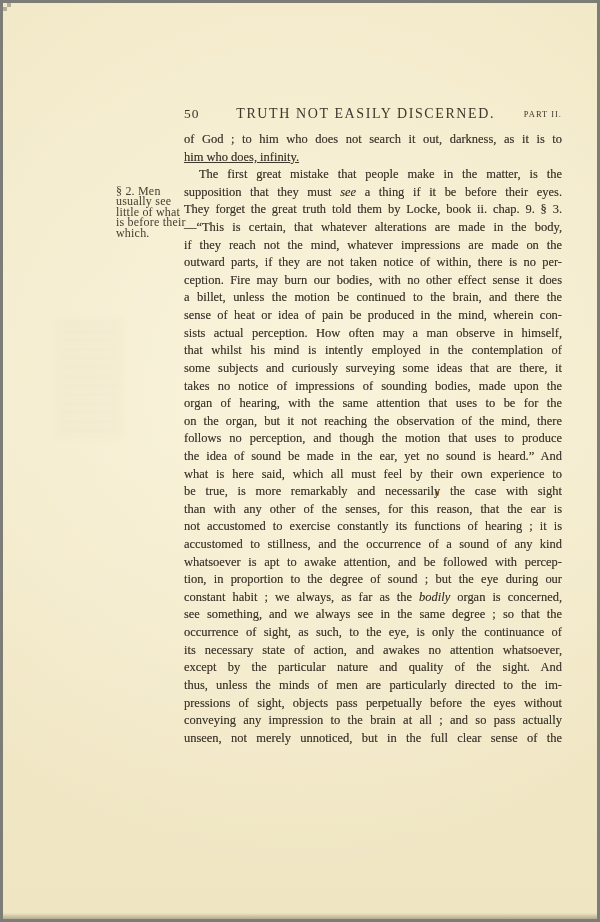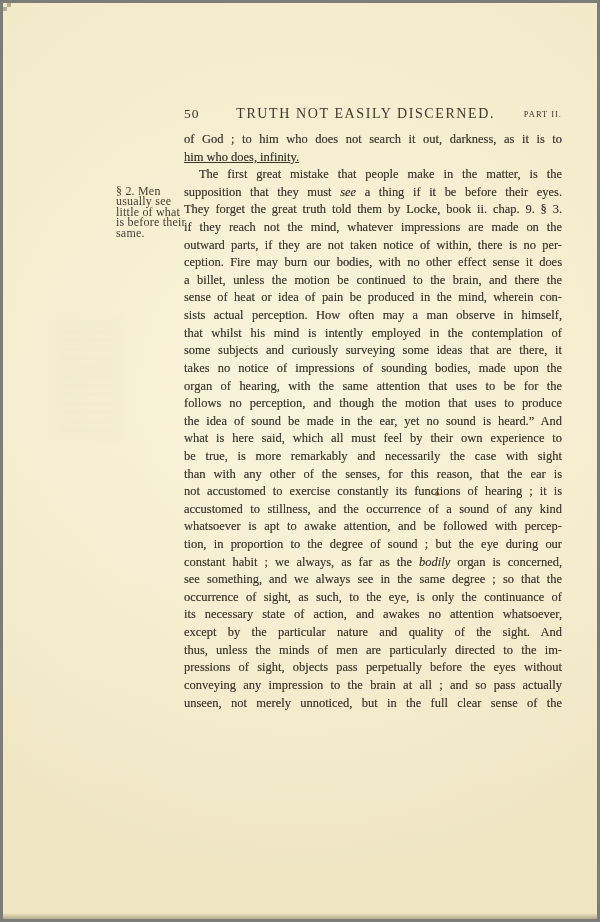--- a/index.html
+++ b/index.html
@@ -73,39 +73,41 @@
     <span class="page-num">50</span>
     <span class="running-title">TRUTH NOT EASILY DISCERNED.</span>
     <span class="part-label">PART II.</span>
   </div>
 
   <div class="margin-note">
       <div>§ 2. Men</div>
       <div>usually see</div>
       <div>little of what</div>
       <div>is before their</div>
-      <div>same.</div>
+      <div>which.</div>
     </div>
 
   <div class="body-col">
       <div class="line">of God ; to him who does not search it out, darkness, as it is to</div>
       <div class="line end">him who does, infinity.</div>
       <div class="line indent">The first great mistake that people make in the matter, is the</div>
       <div class="line">supposition that they must <i>see</i> a thing if it be before their eyes.</div>
       <div class="line">They forget the great truth told them by Locke, book ii. chap. 9. § 3.</div>
+      <div class="line">—“This is certain, that whatever alterations are made in the body,</div>
       <div class="line">if they reach not the mind, whatever impressions are made on the</div>
       <div class="line">outward parts, if they are not taken notice of within, there is no per-</div>
       <div class="line">ception.  Fire may burn our bodies, with no other effect sense it does</div>
       <div class="line">a billet, unless the motion be continued to the brain, and there the</div>
       <div class="line">sense of heat or idea of pain be produced in the mind, wherein con-</div>
       <div class="line">sists actual perception.  How often may a man observe in himself,</div>
       <div class="line">that whilst his mind is intently employed in the contemplation of</div>
       <div class="line">some subjects and curiously surveying some ideas that are there, it</div>
       <div class="line">takes no notice of impressions of sounding bodies, made upon the</div>
       <div class="line">organ of hearing, with the same attention that uses to be for the</div>
+      <div class="line">on the organ, but it not reaching the observation of the mind, there</div>
       <div class="line">follows no perception, and though the motion that uses to produce</div>
       <div class="line">the idea of sound be made in the ear, yet no sound is heard.”  And</div>
       <div class="line">what is here said, which all must feel by their own experience to</div>
       <div class="line">be true, is more remarkably and necessarily the case with sight</div>
       <div class="line">than with any other of the senses, for this reason, that the ear is</div>
       <div class="line">not accustomed to exercise constantly its functions of hearing ; it is</div>
       <div class="line">accustomed to stillness, and the occurrence of a sound of any kind</div>
       <div class="line">whatsoever is apt to awake attention, and be followed with percep-</div>
       <div class="line">tion, in proportion to the degree of sound ; but the eye during our</div>
       <div class="line">constant habit ;  we always, as far as the <i>bodily</i> organ is concerned,</div>

